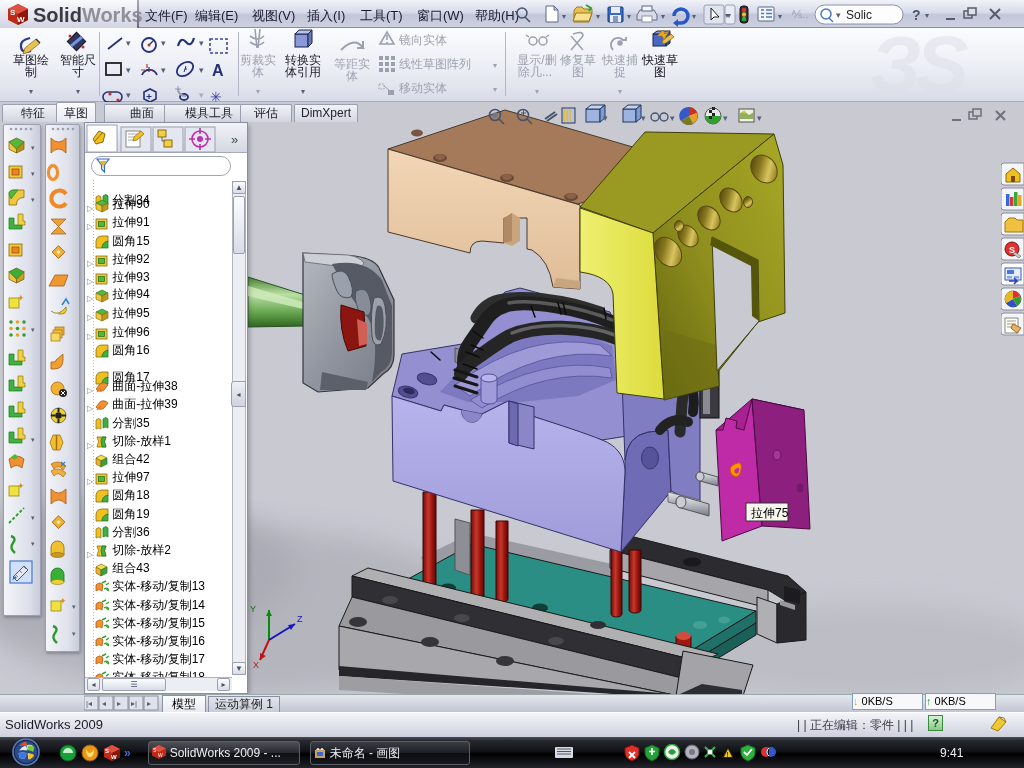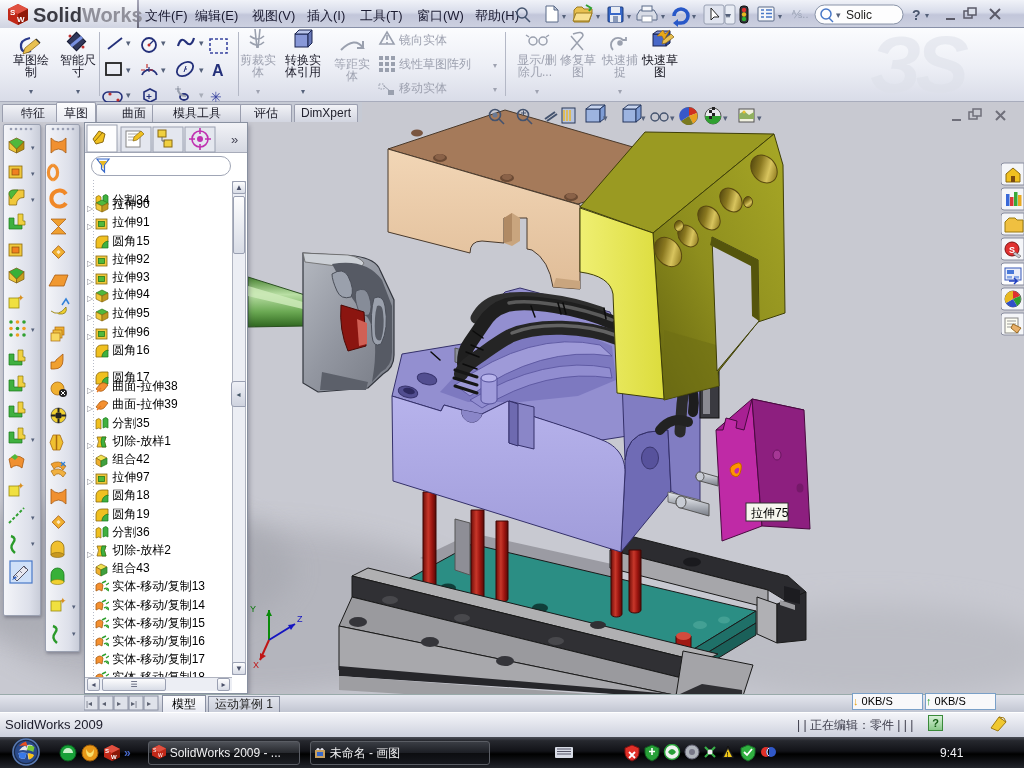--- a/index.html
+++ b/index.html
@@ -238,22 +238,22 @@
       <text x="155" y="48">图</text>
 </g>
 <text x="32" y="66" font-size="8" fill="#9ea2b0" text-anchor="middle">▾</text>
 <text x="115" y="66" font-size="8" fill="#9ea2b0" text-anchor="middle">▾</text>
 <path d="M152,8 l6,-6 2,4 5,-4 -6,10 -2,-4 z" fill="#e8a818" stroke="#a06a10" stroke-width=".6"></path>
 </svg>
 
 <div class="ab" id="tabs"></div>
 <div class="ab tab" style="left:2px;width:62px">特征</div>
 <div class="ab tab act" style="left:56px;width:40px">草图</div>
-<div class="ab tab" style="left:96px;width:76px">曲面</div>
-<div class="ab tab" style="left:152px;width:90px">模具工具</div>
+<div class="ab tab" style="left:104px;width:76px">曲面</div>
+<div class="ab tab" style="left:164px;width:90px">模具工具</div>
 <div class="ab tab" style="left:240px;width:52px">评估</div>
 <div class="ab tab" style="left:294px;width:64px">DimXpert</div>
 <svg class="ab" style="left:0;top:0" width="1024" height="768" viewBox="0 0 1024 768">
 <defs>
 <linearGradient id="tanF" x1="0" y1="0" x2="0" y2="1">
         <stop offset="0" stop-color="#f2d6b6"></stop>
         <stop offset="1" stop-color="#e0bd98"></stop>
       </linearGradient>
 <linearGradient id="yelF" x1="0" y1="0" x2="1" y2="0">
         <stop offset="0" stop-color="#efef72"></stop>
@@ -880,21 +880,21 @@
       <text x="7" y="14" font-size="6" fill="#fff" font-weight="bold">W</text>
     </g>
 <text x="124" y="20" font-size="12" font-weight="bold" fill="#4868c8">»</text>
 </svg>
 <div class="ab tkbtn" style="left:148px;width:152px">&nbsp;<svg width="14" height="14" style="vertical-align:-2px">
       <polygon points="7,0 14,3.5 14,10.5 7,14 0,10.5 0,3.5" fill="#c02818"></polygon>
       <polygon points="7,0 14,3.5 7,7 0,3.5" fill="#e05040"></polygon>
       <text x="1" y="7" font-size="5" fill="#fff">S</text>
       <text x="6" y="12" font-size="5" fill="#fff">W</text>
     </svg> SolidWorks 2009 - ...</div>
-<div class="ab tkbtn" style="left:310px;width:180px;background:linear-gradient(#3a3d44,#1c1e24 50%,#0c0d10 52%,#16181e)">&nbsp;<svg width="12" height="13" style="vertical-align:-2px">
+<div class="ab tkbtn" style="left:310px;width:160px;background:linear-gradient(#3a3d44,#1c1e24 50%,#0c0d10 52%,#16181e)">&nbsp;<svg width="12" height="13" style="vertical-align:-2px">
       <rect x="1" y="4" width="10" height="8" fill="#c8a060"></rect>
       <path d="M2,4 q2,-4 4,0 q2,-4 4,0" fill="#e8e8f0"></path>
       <path d="M3,6 h6 v4 h-6 z" fill="#3868c8"></path>
     </svg> 未命名 - 画图</div>
 <svg class="ab" style="left:555px;top:744px" width="460" height="18">
 <rect x="0" y="3" width="18" height="11" rx="1" fill="#d8dce6"></rect>
     <path d="M2,5 h14 M2,7.5 h14 M2,10 h14" stroke="#556" stroke-width="1"></path>
 <g transform="translate(70,0)">
 <path d="M7,1 l7,3 v5 q0,5 -7,8 q-7,-3 -7,-8 v-5 z" fill="#e03028" stroke="#801010"></path>
       <path d="M4,8 l6,6 m0,-6 l-6,6" stroke="#fff" stroke-width="1.8"></path>

